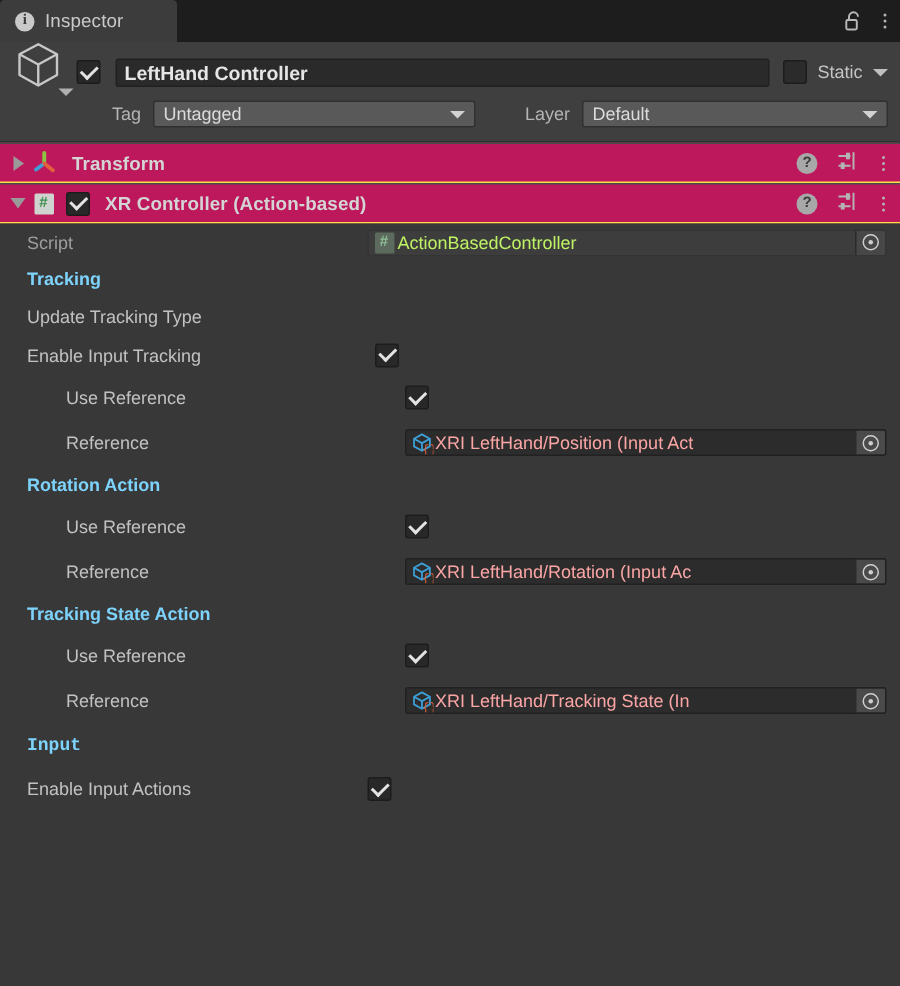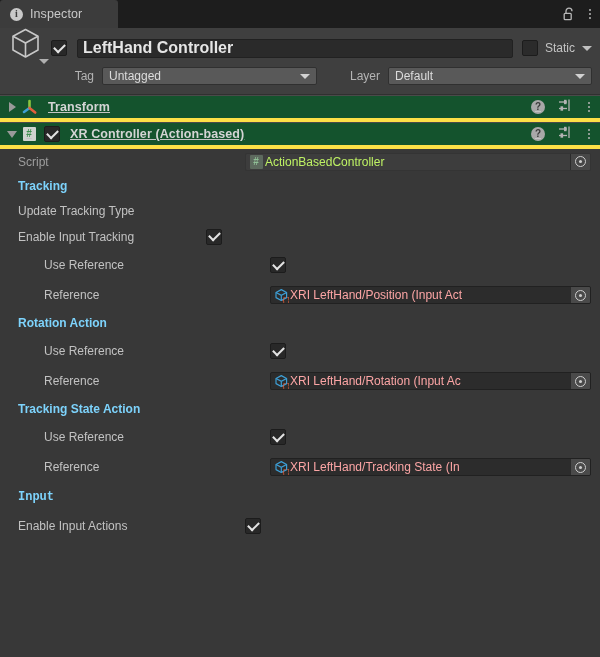--- a/index.html
+++ b/index.html
@@ -132,21 +132,21 @@
     border: 1px solid #212121;
     border-radius: 2px;
     margin-left: 10px;
     margin-right: 9px;
     display: flex;
     align-items: center;
     padding: 0 5px;
     box-sizing: border-box;
     color: #e6e6e6;
     font-weight: bold;
-    font-size: 16px;
+    font-size: 13px;
   }
   .static-group {
     display: flex;
     align-items: center;
     gap: 7px;
     flex: none;
   }
   .static-label { color: #c4c4c4; font-size: 12px; }
   .caret-down {
     width: 0; height: 0;
@@ -183,28 +183,27 @@
   .dropdown .caret-down {
     position: absolute;
     right: 6px;
     border-top-color: #d2d2d2;
   }
   .dropdown .ddtext { overflow: hidden; white-space: nowrap; }
 
   
   .comp-header {
     height: 27px;
-    background: #14532d;
+    background: #be185d;
     display: flex;
     align-items: center;
     padding: 0 8px 0 4px;
-    border-bottom: 4px solid #fde047;
+    border-bottom: 1px solid #fde047;
     border-top: 1px solid #4a4a4a;
     box-sizing: border-box;
-    text-decoration: underline;
   }
   .foldout {
     width: 16px;
     display: flex;
     align-items: center;
     justify-content: center;
     flex: none;
   }
   .tri-right {
     width: 0; height: 0;
@@ -467,21 +466,21 @@
 
   <div class="prop-row" style="height:24px;">
     <span class="section-label" style="padding-left:18px;">Tracking</span>
   </div>
 
   <div class="prop-row" style="height:25px;">
     <span class="prop-label" style="width:245px; padding-left:18px; box-sizing:border-box;">Update Tracking Type</span>
   </div>
 
   <div class="prop-row" style="height:27px;">
-    <span class="prop-label" style="width:206px; padding-left:18px; box-sizing:border-box;">Enable Input Tracking</span>
+    <span class="prop-label" style="width:250px; padding-left:18px; box-sizing:border-box;">Enable Input Tracking</span>
     <span class="cb checked"></span>
   </div>
 
   <div class="prop-row" style="height:30px;">
     <span class="prop-label" style="width:270px; padding-left:44px; box-sizing:border-box;">Use Reference</span>
     <span class="cb checked"></span>
   </div>
   <div class="prop-row" style="height:30px;">
     <span class="prop-label" style="width:270px; padding-left:44px; box-sizing:border-box;">Reference</span>
     <span class="objfield" style="flex:1;">

